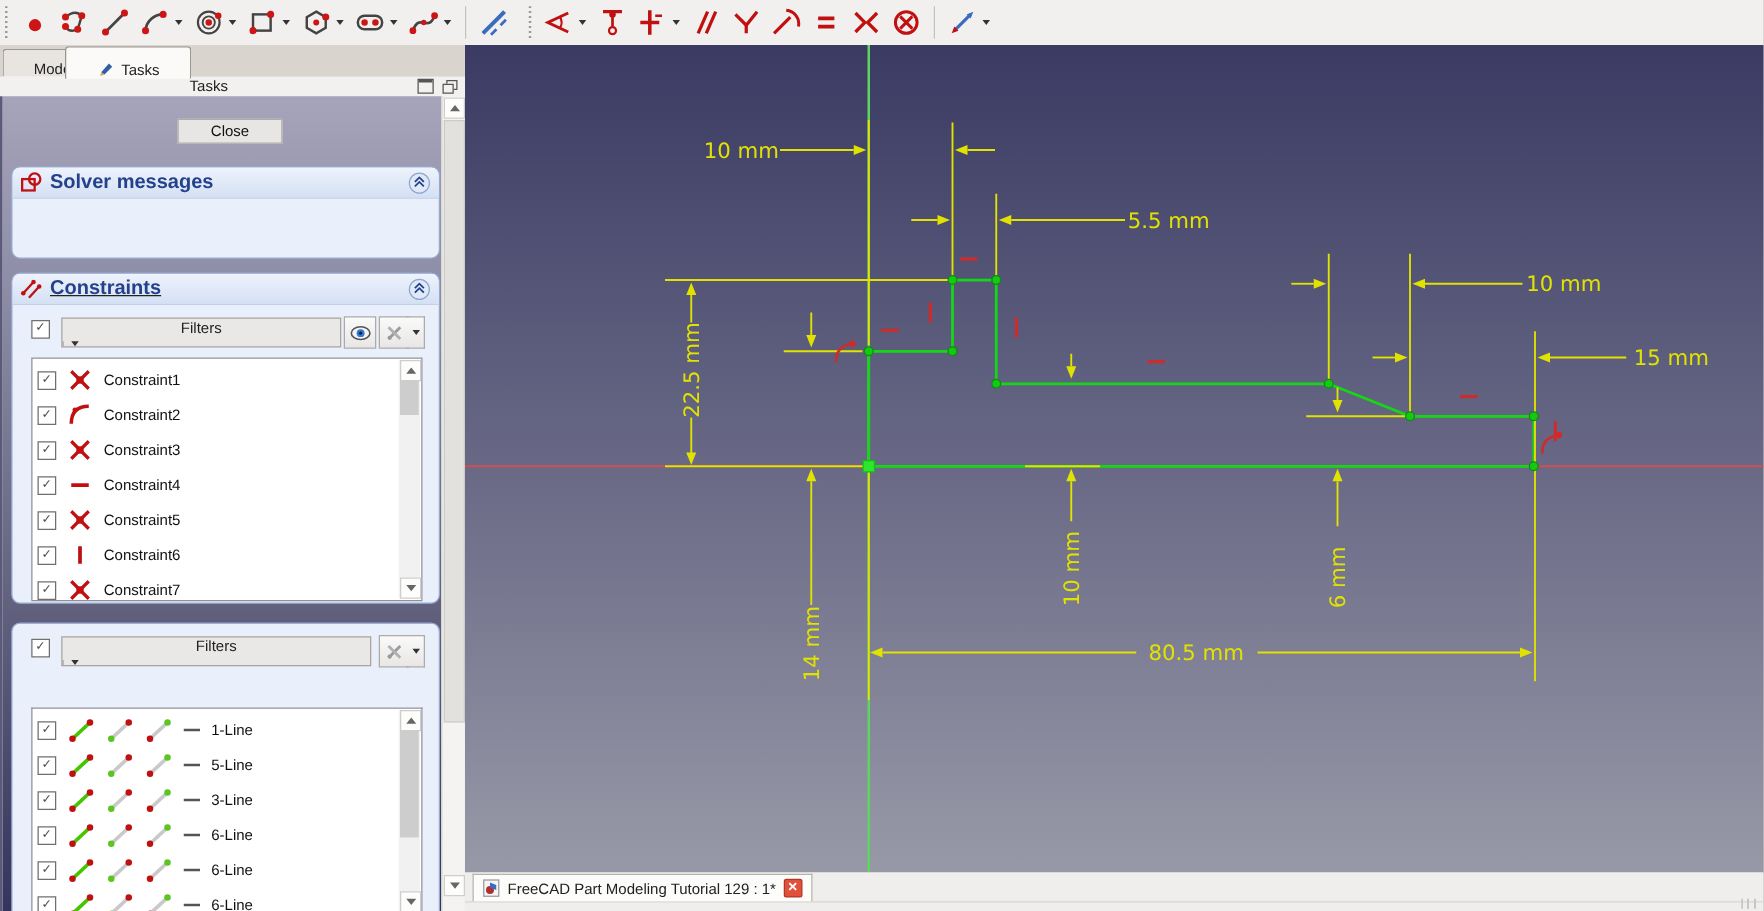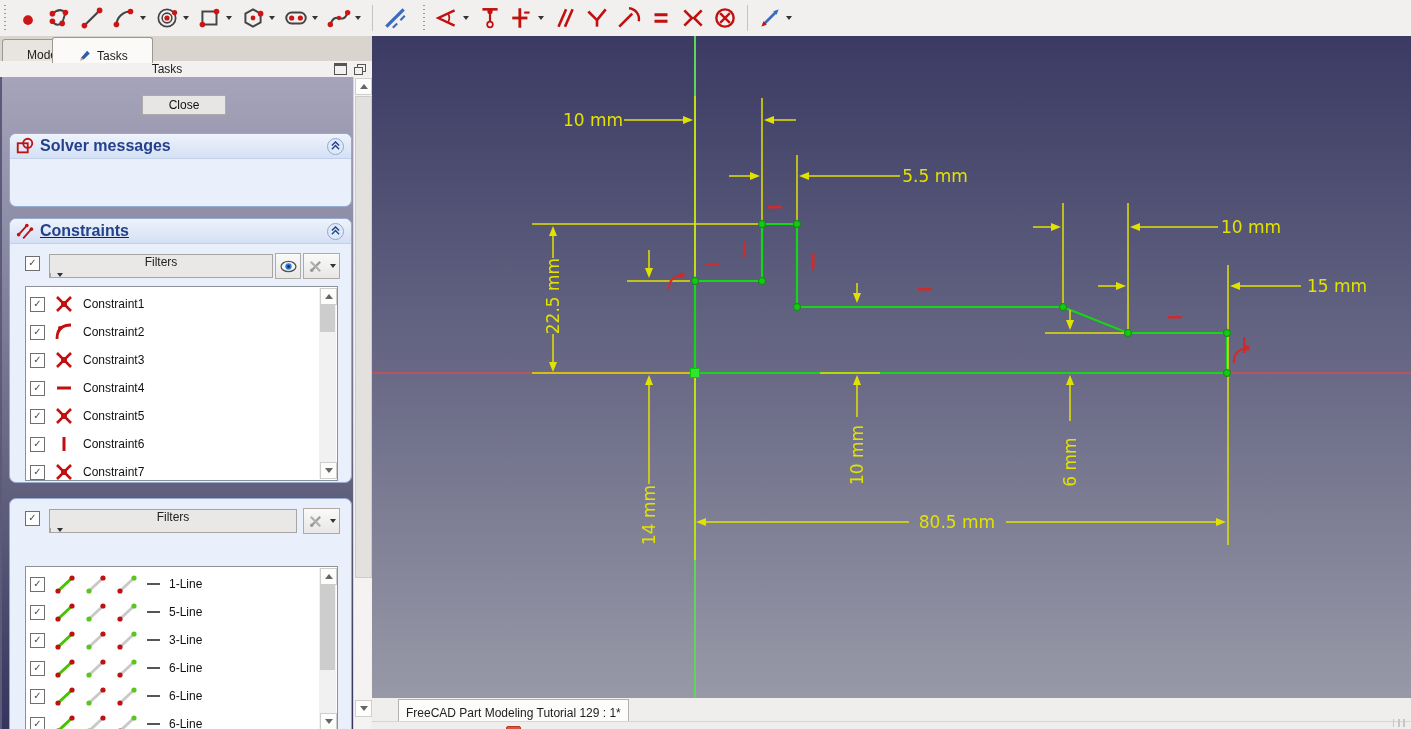--- a/index.html
+++ b/index.html
@@ -58,22 +58,22 @@
   .lscroll{position:absolute;right:1px;top:1px;bottom:1px;width:17px;background:#f1f1f1;}
   .lrow{position:absolute;left:4px;height:26px;display:flex;align-items:center;gap:8px;}
   .ci{width:22px;height:22px;flex:none;}
   .rowlabel{font-size:12px;color:#111;}
   .edash{width:13px;height:2px;background:#555;flex:none;}
   
   .viewport{position:absolute;left:372px;top:36px;width:1039px;height:662px;
             background:linear-gradient(#3a3a63,#6a6a87 52%,#9899a7);}
   .mdibar{position:absolute;left:372px;top:698px;width:1039px;height:31px;background:#efeeec;}
   .mdiline{position:absolute;left:0;top:23px;width:1039px;height:1px;background:#d9d6d2;}
-  .mditab{position:absolute;left:26px;top:1px;height:21px;background:#fcfcfb;border:1px solid #b5b2ad;border-bottom:none;
-          display:flex;align-items:center;gap:6px;padding:0 7px;z-index:2;flex-direction:column;}
+  .mditab{position:absolute;left:6px;top:1px;height:21px;background:#fcfcfb;border:1px solid #b5b2ad;border-bottom:none;
+          display:flex;align-items:center;gap:6px;padding:0 7px;z-index:2;}
   .mdiclose{width:15px;height:15px;border-radius:2px;background:#e0503a;border:1px solid #b03826;color:#fff;
             font-size:10px;line-height:13px;text-align:center;font-weight:bold;padding:0;}
   .grip{position:absolute;right:4px;bottom:2px;width:14px;height:8px;
         background-image:repeating-linear-gradient(90deg,#c8c6c2 0 1.5px, transparent 1.5px 5px);}
   svg text{font-family:"DejaVu Sans",sans-serif;font-size:17px;fill:#e2e200;}
 </style>
 </head>
 <body>
 
 <div class="app">

